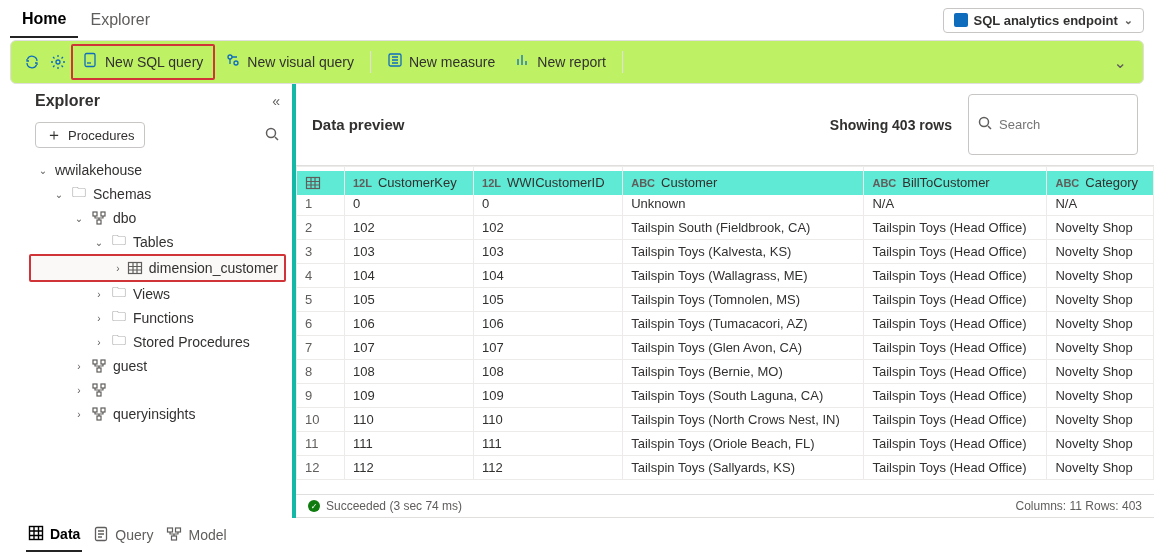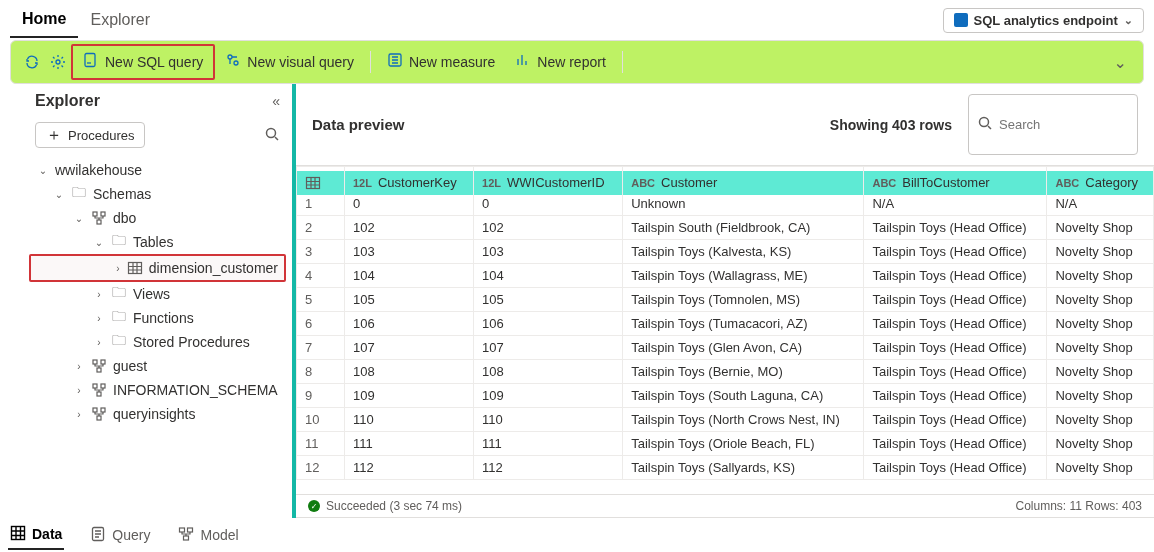--- a/index.html
+++ b/index.html
@@ -59,21 +59,21 @@
 table.grid thead th { position:sticky; top:4px; background:#5eead4; font-weight:400; color:#323130; }
 .colhead { display:flex; align-items:center; gap:6px; }
 .type-tag { font-size:11px; font-weight:700; color:#605e5c; }
 .row-num { color:#605e5c; width:40px; text-align:left;}
 
 .status-row { display:flex; align-items:center; padding:4px 12px; font-size:12px; color:#605e5c; border-top:1px solid #e1dfdd; border-bottom:1px solid #e1dfdd;}
 .status-row .dot { width:12px; height:12px; border-radius:50%; background:#107c10; display:flex; align-items:center; justify-content:center; color:#fff; font-size:8px; margin-right:6px; }
 .status-row .spacer{flex:1;}
 
 
-.bottom-tabs { display:flex; align-items:center; gap:24px; height:34px; padding: 0 8px;}
+.bottom-tabs { display:flex; gap:9px; height:34px; padding: 0 26px;}
 .bottom-tab { display:flex; align-items:center; gap:6px; font-size:14px; color:#605e5c; padding:4px 2px 4px 2px; cursor:pointer;}
 .bottom-tab.active { color:#000; font-weight:600; border-bottom:2px solid #242424;}
 .bottom-tab .bi { font-size:14px; }
 
 svg.icon { width:16px; height:16px; }
 </style>
 </head>
 <body>
 
 <div class="top-tabs">
@@ -229,21 +229,20 @@
       <div class="tree-row indent-2">
         <span class="tw">›</span>
         <span class="ti">
           <svg class="icon" viewBox="0 0 16 16" fill="none" stroke="currentColor" stroke-width="1.2">
               <rect x="2" y="2" width="4" height="4"></rect>
               <rect x="10" y="2" width="4" height="4"></rect>
               <rect x="6" y="10" width="4" height="4"></rect>
               <path d="M4 6v2h8V6M8 8v2"></path>
             </svg>
         </span>
-        <span>INFORMATION_SCHEMA</span>
       </div>
       <div class="tree-row indent-2">
         <span class="tw">›</span>
         <span class="ti">
           <svg class="icon" viewBox="0 0 16 16" fill="none" stroke="currentColor" stroke-width="1.2">
               <rect x="2" y="2" width="4" height="4"></rect>
               <rect x="10" y="2" width="4" height="4"></rect>
               <rect x="6" y="10" width="4" height="4"></rect>
               <path d="M4 6v2h8V6M8 8v2"></path>
             </svg>

